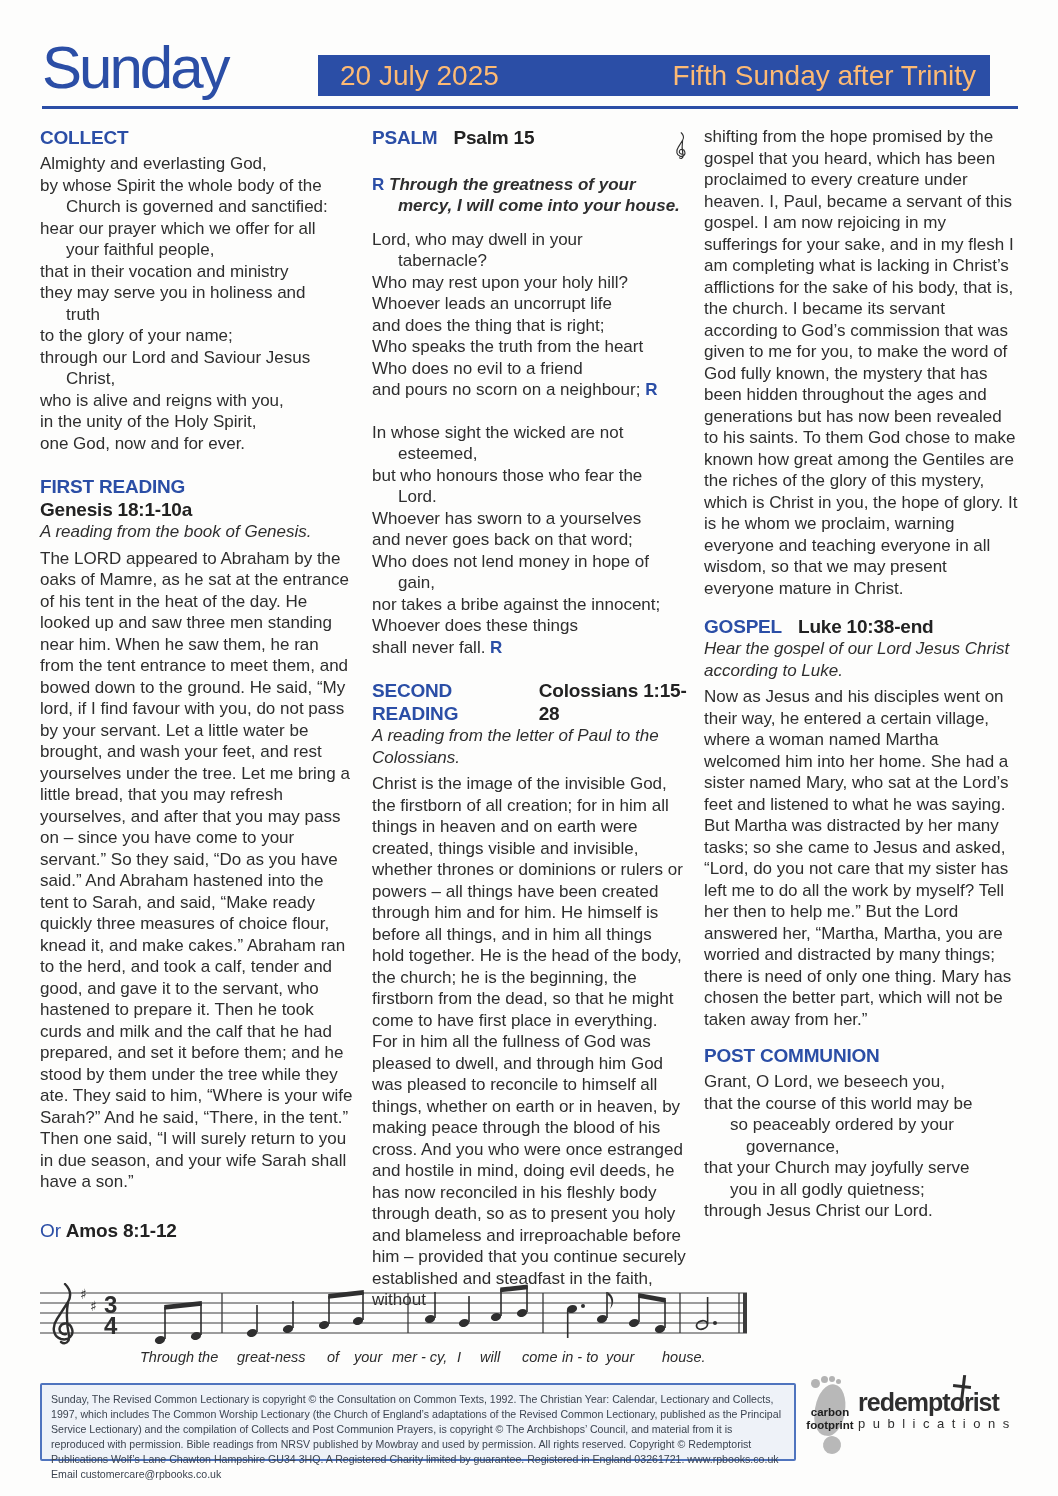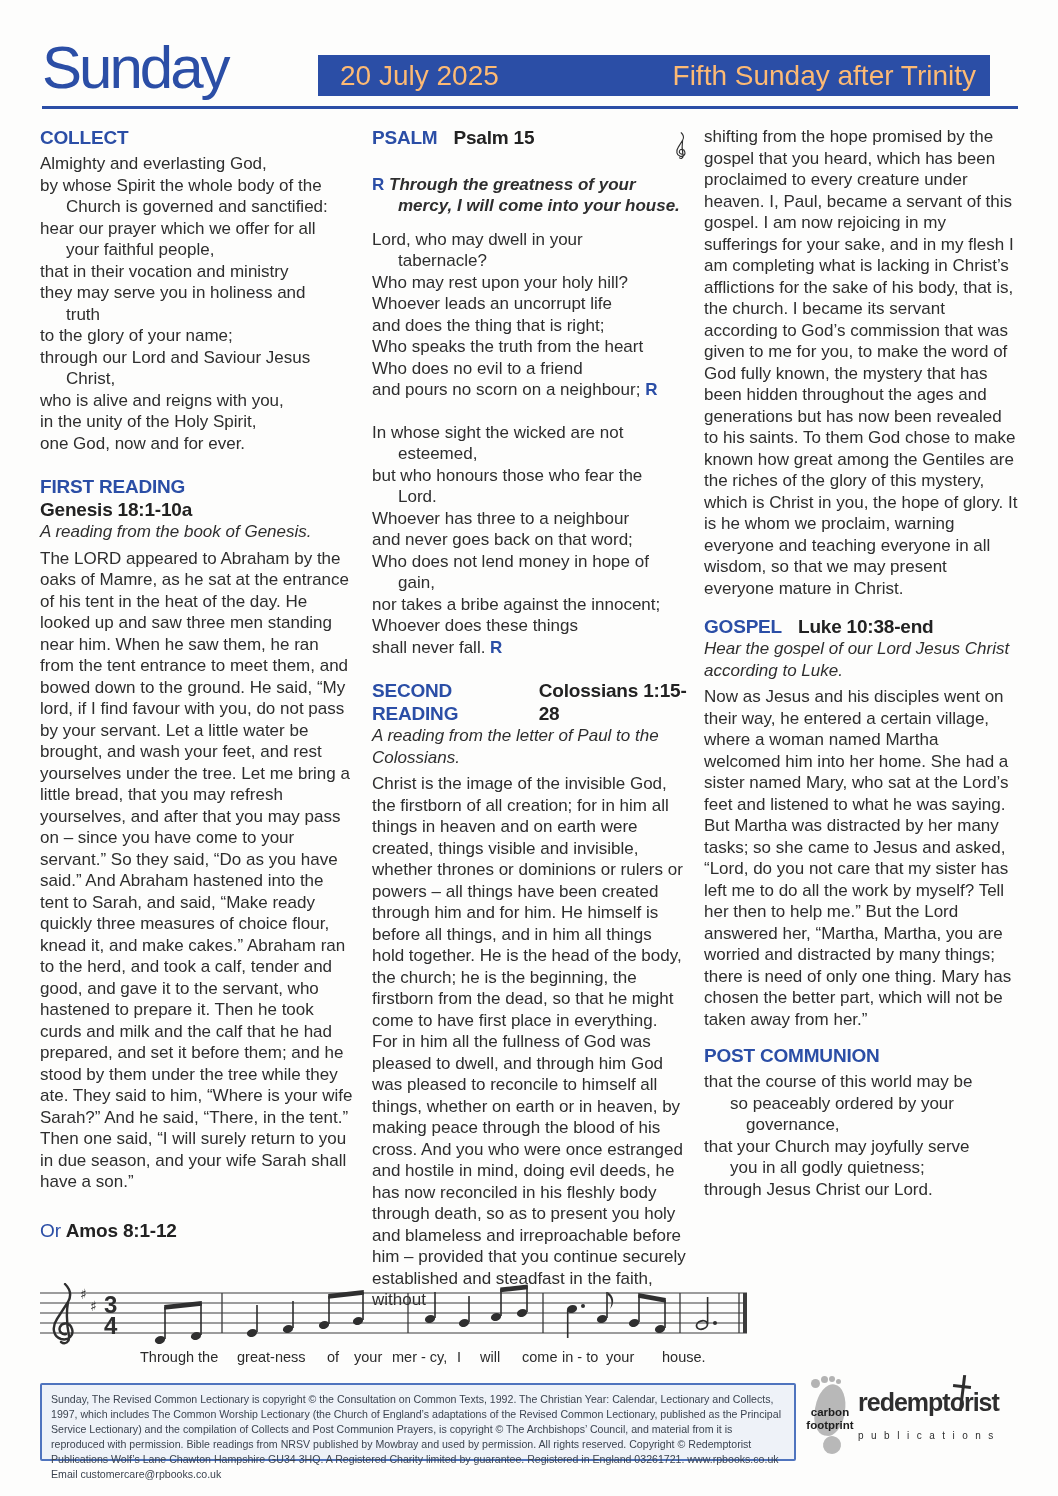--- a/index.html
+++ b/index.html
@@ -41,21 +41,21 @@
   .mt4{margin-top:4px;} .mt12{margin-top:12px;} .mt14{margin-top:14px;}
   .mt16{margin-top:16px;} .mt18{margin-top:21px;}
   .rmark{color:var(--blue);font-weight:bold;font-style:normal;}
   .resp{font-style:italic;font-weight:bold;margin-top:2px;}
   .alt{margin-top:26px;}
   .or{color:var(--blue);font-size:19px;}
   .clef-mini{margin-left:auto;align-self:flex-start;}
   
   .music{position:absolute;left:40px;top:1283px;width:712px;height:96px;}
   .lyrics{position:absolute;left:0;top:66px;width:712px;height:24px;font-size:14.5px;color:#2b2b2b;}
-  .lyrics span{position:absolute;top:0;white-space:nowrap;}
+  .lyrics span{position:absolute;top:0;white-space:nowrap;font-style:italic;}
   
   .copyright-box{
     position:absolute;left:40px;top:1383px;width:756px;height:78px;box-sizing:border-box;
     border:2px solid #4f74be;background:#eef2f8;border-radius:2px;
     padding:7px 9px;font-size:10.6px;line-height:1.42;color:#3c4450;
   }
   .carbon{position:absolute;left:799px;top:1380px;width:62px;height:88px;}
   .carbon .foot{
     position:absolute;left:16px;top:4px;width:30px;height:52px;background:#ababab;
     border-radius:50% 50% 46% 46%;transform:rotate(10deg);opacity:.85;
@@ -67,21 +67,21 @@
   .carbon .t3{left:30px;top:-4px;width:6px;height:6px;}
   .carbon .t4{left:37px;top:-1px;width:5px;height:5px;}
   .carbon .label{
     position:absolute;left:-6px;top:26px;width:74px;text-align:center;
     font-size:11.5px;font-weight:bold;color:#1e1e1e;line-height:1.15;
   }
   .redemp{position:absolute;left:858px;top:1390px;width:182px;}
   .redemp .word{position:relative;font-size:25px;font-weight:bold;letter-spacing:-1px;color:#2e2e2e;line-height:1;}
   .redemp .cross-v{position:absolute;left:103px;top:-15px;width:3px;height:36px;background:#2e2e2e;transform:rotate(7deg);}
   .redemp .cross-h{position:absolute;left:95px;top:-5px;width:18px;height:3px;background:#2e2e2e;transform:rotate(7deg);}
-  .redemp .sub{margin-top:15px;font-size:10px;letter-spacing:7.5px;color:#2e2e2e;}
+  .redemp .sub{margin-top:1px;font-size:13px;letter-spacing:7.5px;color:#2e2e2e;}
 </style>
 </head>
 <body>
 
 <div class="page">
 
   <div class="brand-title">Sunday</div>
   <div class="header-bar">
     <span class="date">20 July 2025</span>
     <span class="feast">Fifth Sunday after Trinity</span>
@@ -145,21 +145,21 @@
             <div class="tline ind0">and does the thing that is right;</div>
             <div class="tline ind0">Who speaks the truth from the heart</div>
             <div class="tline ind0">Who does no evil to a friend</div>
             <div class="tline ind0">and pours no scorn on a neighbour;<span class="rmark"> R</span></div>
           </div>
         <div class="mt18">
             <div class="tline ind0">In whose sight the wicked are not</div>
             <div class="tline ind1">esteemed,</div>
             <div class="tline ind0">but who honours those who fear the</div>
             <div class="tline ind1">Lord.</div>
-            <div class="tline ind0">Whoever has three to a neighbour</div>
+            <div class="tline ind0">Whoever has sworn to a yourselves</div>
             <div class="tline ind0">and never goes back on that word;</div>
             <div class="tline ind0">Who does not lend money in hope of</div>
             <div class="tline ind1">gain,</div>
             <div class="tline ind0">nor takes a bribe against the innocent;</div>
             <div class="tline ind0">Whoever does these things</div>
             <div class="tline ind0">shall never fall.<span class="rmark"> R</span></div>
           </div>
       </section>
       <section class="mt18">
         <div class="hrow">
@@ -177,20 +177,21 @@
         <div class="hrow">
           <span class="h">GOSPEL</span>
           <span class="ref">Luke 10:38-end</span>
         </div>
         <div class="intro">Hear the gospel of our Lord Jesus Christ according to Luke.</div>
         <p class="body">Now as Jesus and his disciples went on their way, he entered a certain village, where a woman named Martha welcomed him into her home. She had a sister named Mary, who sat at the Lord’s feet and listened to what he was saying. But Martha was distracted by her many tasks; so she came to Jesus and asked, “Lord, do you not care that my sister has left me to do all the work by myself? Tell her then to help me.” But the Lord answered her, “Martha, Martha, you are worried and distracted by many things; there is need of only one thing. Mary has chosen the better part, which will not be taken away from her.”</p>
       </section>
       <section class="mt14">
         <div class="h">POST COMMUNION</div>
         <div class="mt4">
+            <div class="tline ind0">Grant, O Lord, we beseech you,</div>
             <div class="tline ind0">that the course of this world may be</div>
             <div class="tline ind1">so peaceably ordered by your</div>
             <div class="tline ind2">governance,</div>
             <div class="tline ind0">that your Church may joyfully serve</div>
             <div class="tline ind1">you in all godly quietness;</div>
             <div class="tline ind0">through Jesus Christ our Lord.</div>
           </div>
       </section>
     </div>
   </div>

